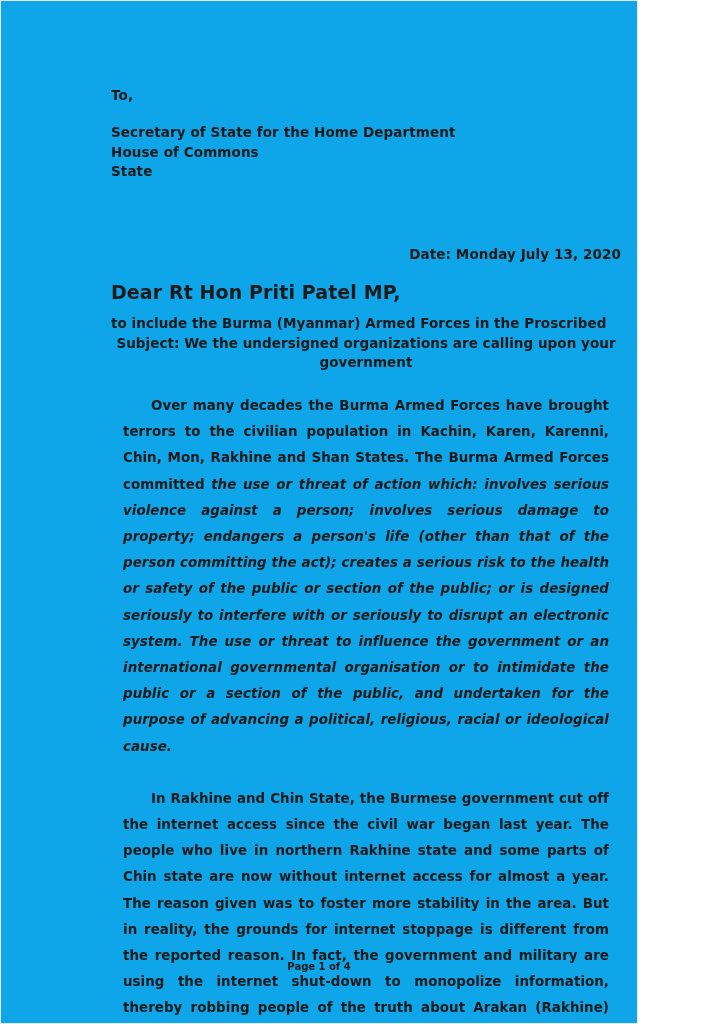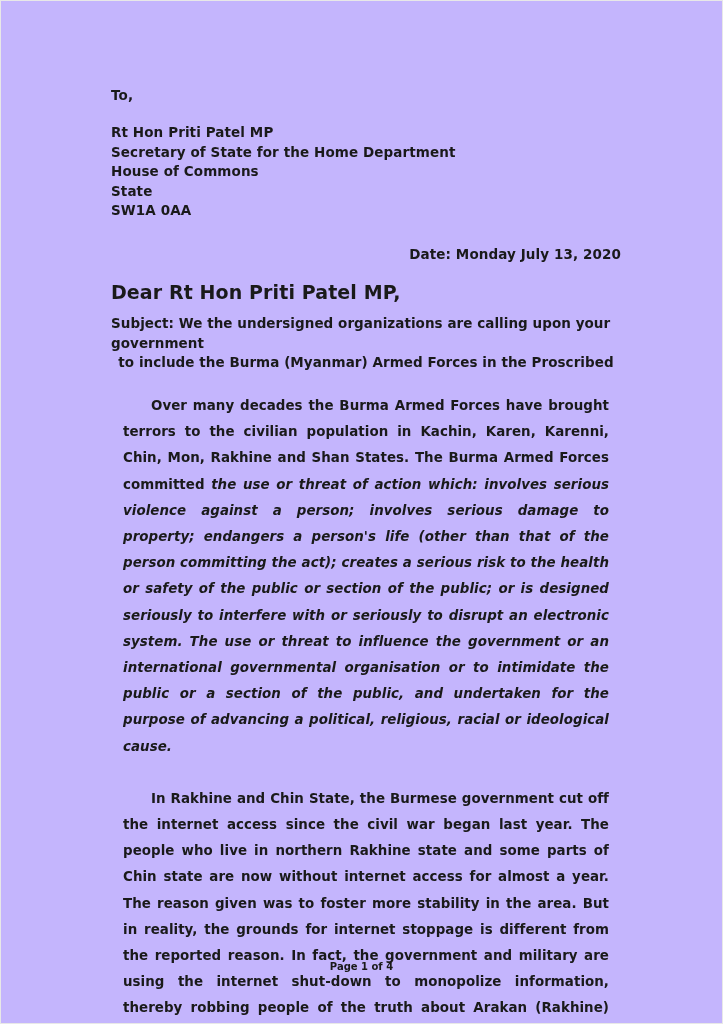--- a/index.html
+++ b/index.html
@@ -6,23 +6,23 @@
   html, body {
     margin: 0;
     padding: 0;
     background: #ffffff;
   }
   body {
     font-family: "DejaVu Sans", sans-serif;
   }
   .page {
     position: relative;
-    width: 723px;
+    width: 638px;
     height: 1024px;
-    background: #c4b5fd;
+    background: #0ea5e9;
     border: 1px solid #e8e8e8;
     box-sizing: border-box;
     overflow: hidden;
   }
   .content {
     position: absolute;
     left: 110px;
     top: 0;
     width: 510px;
   }
@@ -126,34 +126,32 @@
 </style>
 </head>
 <body>
 
 <div class="page">
   <div class="content">
 
     <div class="to-label">To,</div>
 
     <div class="address">
-      <div>Rt Hon Priti Patel MP</div>
       <div>Secretary of State for the Home Department</div>
       <div>House of Commons</div>
       <div>State</div>
-      <div>SW1A 0AA</div>
     </div>
 
     <div class="date-line">Date: Monday July 13, 2020</div>
 
     <div class="salutation">Dear Rt Hon Priti Patel MP,</div>
 
     <div class="subject">
+      <span class="sline">to include the Burma (Myanmar) Armed Forces in the Proscribed</span>
       <span class="sline">Subject: We the undersigned organizations are calling upon your government</span>
-      <span class="sline">to include the Burma (Myanmar) Armed Forces in the Proscribed</span>
     </div>
 
     <div class="body-text">
       <p class="para"><span>Over many decades the Burma Armed Forces have brought terrors to the civilian population in Kachin, Karen, Karenni, Chin, Mon, Rakhine and Shan States.  The Burma Armed Forces committed </span><span class="quote">the use or threat of action which: involves serious violence against a person; involves serious damage to property; endangers a person's life (other than that of the person committing the act); creates a serious risk to the health or safety of the public or section of the public; or is designed seriously to interfere with or seriously to disrupt an electronic system. The use or threat to influence the government or an international governmental organisation or to intimidate the public or a section of the public, and undertaken for the purpose of advancing a political, religious, racial or ideological cause.</span></p>
 
       <p class="para spaced">In Rakhine and Chin State, the Burmese government cut off the internet access since the civil war began last year. The people who live in northern Rakhine state and some parts of Chin state are now without internet access for almost a year. The reason given was to foster more stability in the area. But in reality, the grounds for internet stoppage is different from the reported reason. In fact, the government and military are using the internet shut-down to monopolize information, thereby robbing people of the truth about Arakan (Rakhine) conflicts. This helps to cover up the</p>
     </div>
 
   </div>
 

